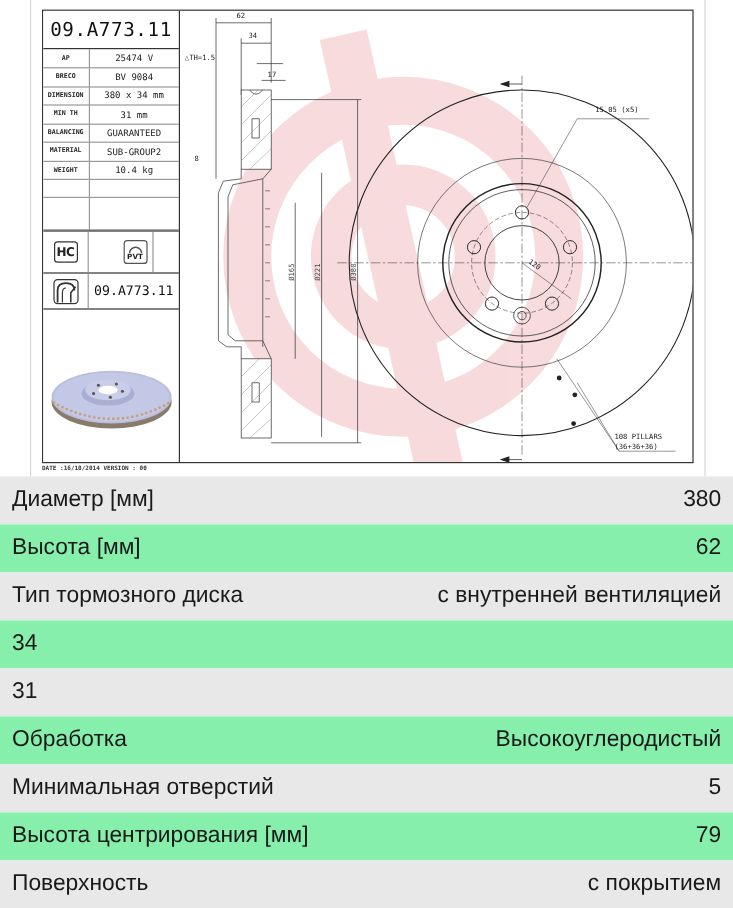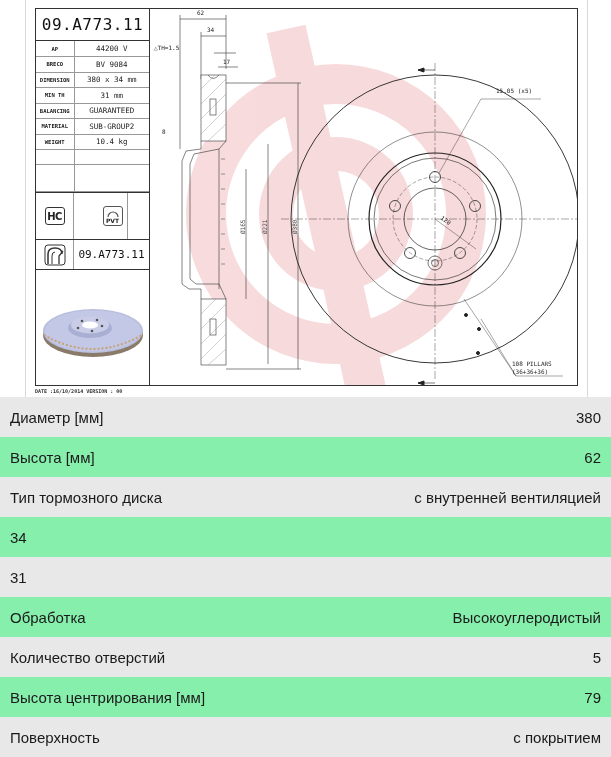--- a/index.html
+++ b/index.html
@@ -36,21 +36,21 @@
     display: flex; align-items: center; justify-content: center; letter-spacing: 0.5px;
   }
   .spec-grid { width: 100%; border-collapse: collapse; }
   .spec-grid td {
     border-bottom: 1px solid #999; height: 15.5px;
     font-family: "DejaVu Sans Mono", monospace; text-align: center; color: #222;
   }
   .spec-grid td.k { width: 38px; font-size: 5.5px; border-right: 1px solid #999; font-weight: bold; }
   .spec-grid td.v { font-size: 7.5px; }
   .blank-rows td { height: 15px; border-bottom: 1px solid #999; }
-  .icon-row { display: flex; height: 48px; border-bottom: 1px solid #333; border-top: 1px solid #333; gap: 24px; }
+  .icon-row { display: flex; height: 36px; border-bottom: 1px solid #333; border-top: 1px solid #333; gap: 24px; }
   .icon-row .c { width: 38px; border-right: 1px solid #999; display: flex; align-items: center; justify-content: center; }
   .icon-row .c2 { width: 30px; border-right: 1px solid #999; display: flex; align-items: center; justify-content: center; }
   .hc-badge {
     width: 20px; height: 18px; border: 1px solid #333; border-radius: 3px;
     font-family: "DejaVu Sans", sans-serif; font-weight: bold; font-size: 10px;
     display: flex; align-items: center; justify-content: center; letter-spacing: -0.5px;
   }
   .pvt-badge {
     width: 20px; height: 20px; border: 1px solid #555; border-radius: 3px;
     display: flex; flex-direction: column; align-items: center; justify-content: flex-end;
@@ -66,21 +66,21 @@
 
   .date-line {
     position: absolute; left: 9px; top: 388px;
     font-family: "DejaVu Sans Mono", monospace; font-size: 5px; color: #333; font-weight: bold;
   }
 
   
   .specs { position: absolute; left: 0; top: 397px; width: 611px; }
   .spec-row {
     height: 40px; display: flex; align-items: center; justify-content: space-between;
-    padding: 0 10px 0 10px; font-size: 15px; color: #1a1a1a;
+    padding: 0 10px 0 10px; font-size: 19px; color: #1a1a1a;
   }
   .spec-row.odd { background: #e8e8e8; }
   .spec-row.even { background: #86efac; }
   .spec-row .label { white-space: nowrap; }
   .spec-row .value { white-space: nowrap; text-align: right; }
 </style>
 </head>
 <body>
 
 <div class="drawing-wrap">
@@ -221,21 +221,21 @@
       </g>
     </svg>
 
     <div class="info-col">
       <div class="pn-cell">09.A773.11</div>
 
       <table class="spec-grid">
         <tbody>
             <tr>
               <td class="k">AP</td>
-              <td class="v">44200 V</td>
+              <td class="v">25474 V</td>
             </tr>
         <tr>
               <td class="k">BRECO</td>
               <td class="v">BV 9084</td>
             </tr>
         <tr>
               <td class="k">DIMENSION</td>
               <td class="v">380 x 34 mm</td>
             </tr>
         <tr>
@@ -327,21 +327,21 @@
     <span class="value">34</span>
   </div>
   <div class="spec-row odd">
     <span class="value">31</span>
   </div>
   <div class="spec-row even">
     <span class="label">Обработка</span>
     <span class="value">Высокоуглеродистый</span>
   </div>
   <div class="spec-row odd">
-    <span class="label">Количество отверстий</span>
+    <span class="label">Минимальная отверстий</span>
     <span class="value">5</span>
   </div>
   <div class="spec-row even">
     <span class="label">Высота центрирования [мм]</span>
     <span class="value">79</span>
   </div>
   <div class="spec-row odd">
     <span class="label">Поверхность</span>
     <span class="value">с покрытием</span>
   </div>

